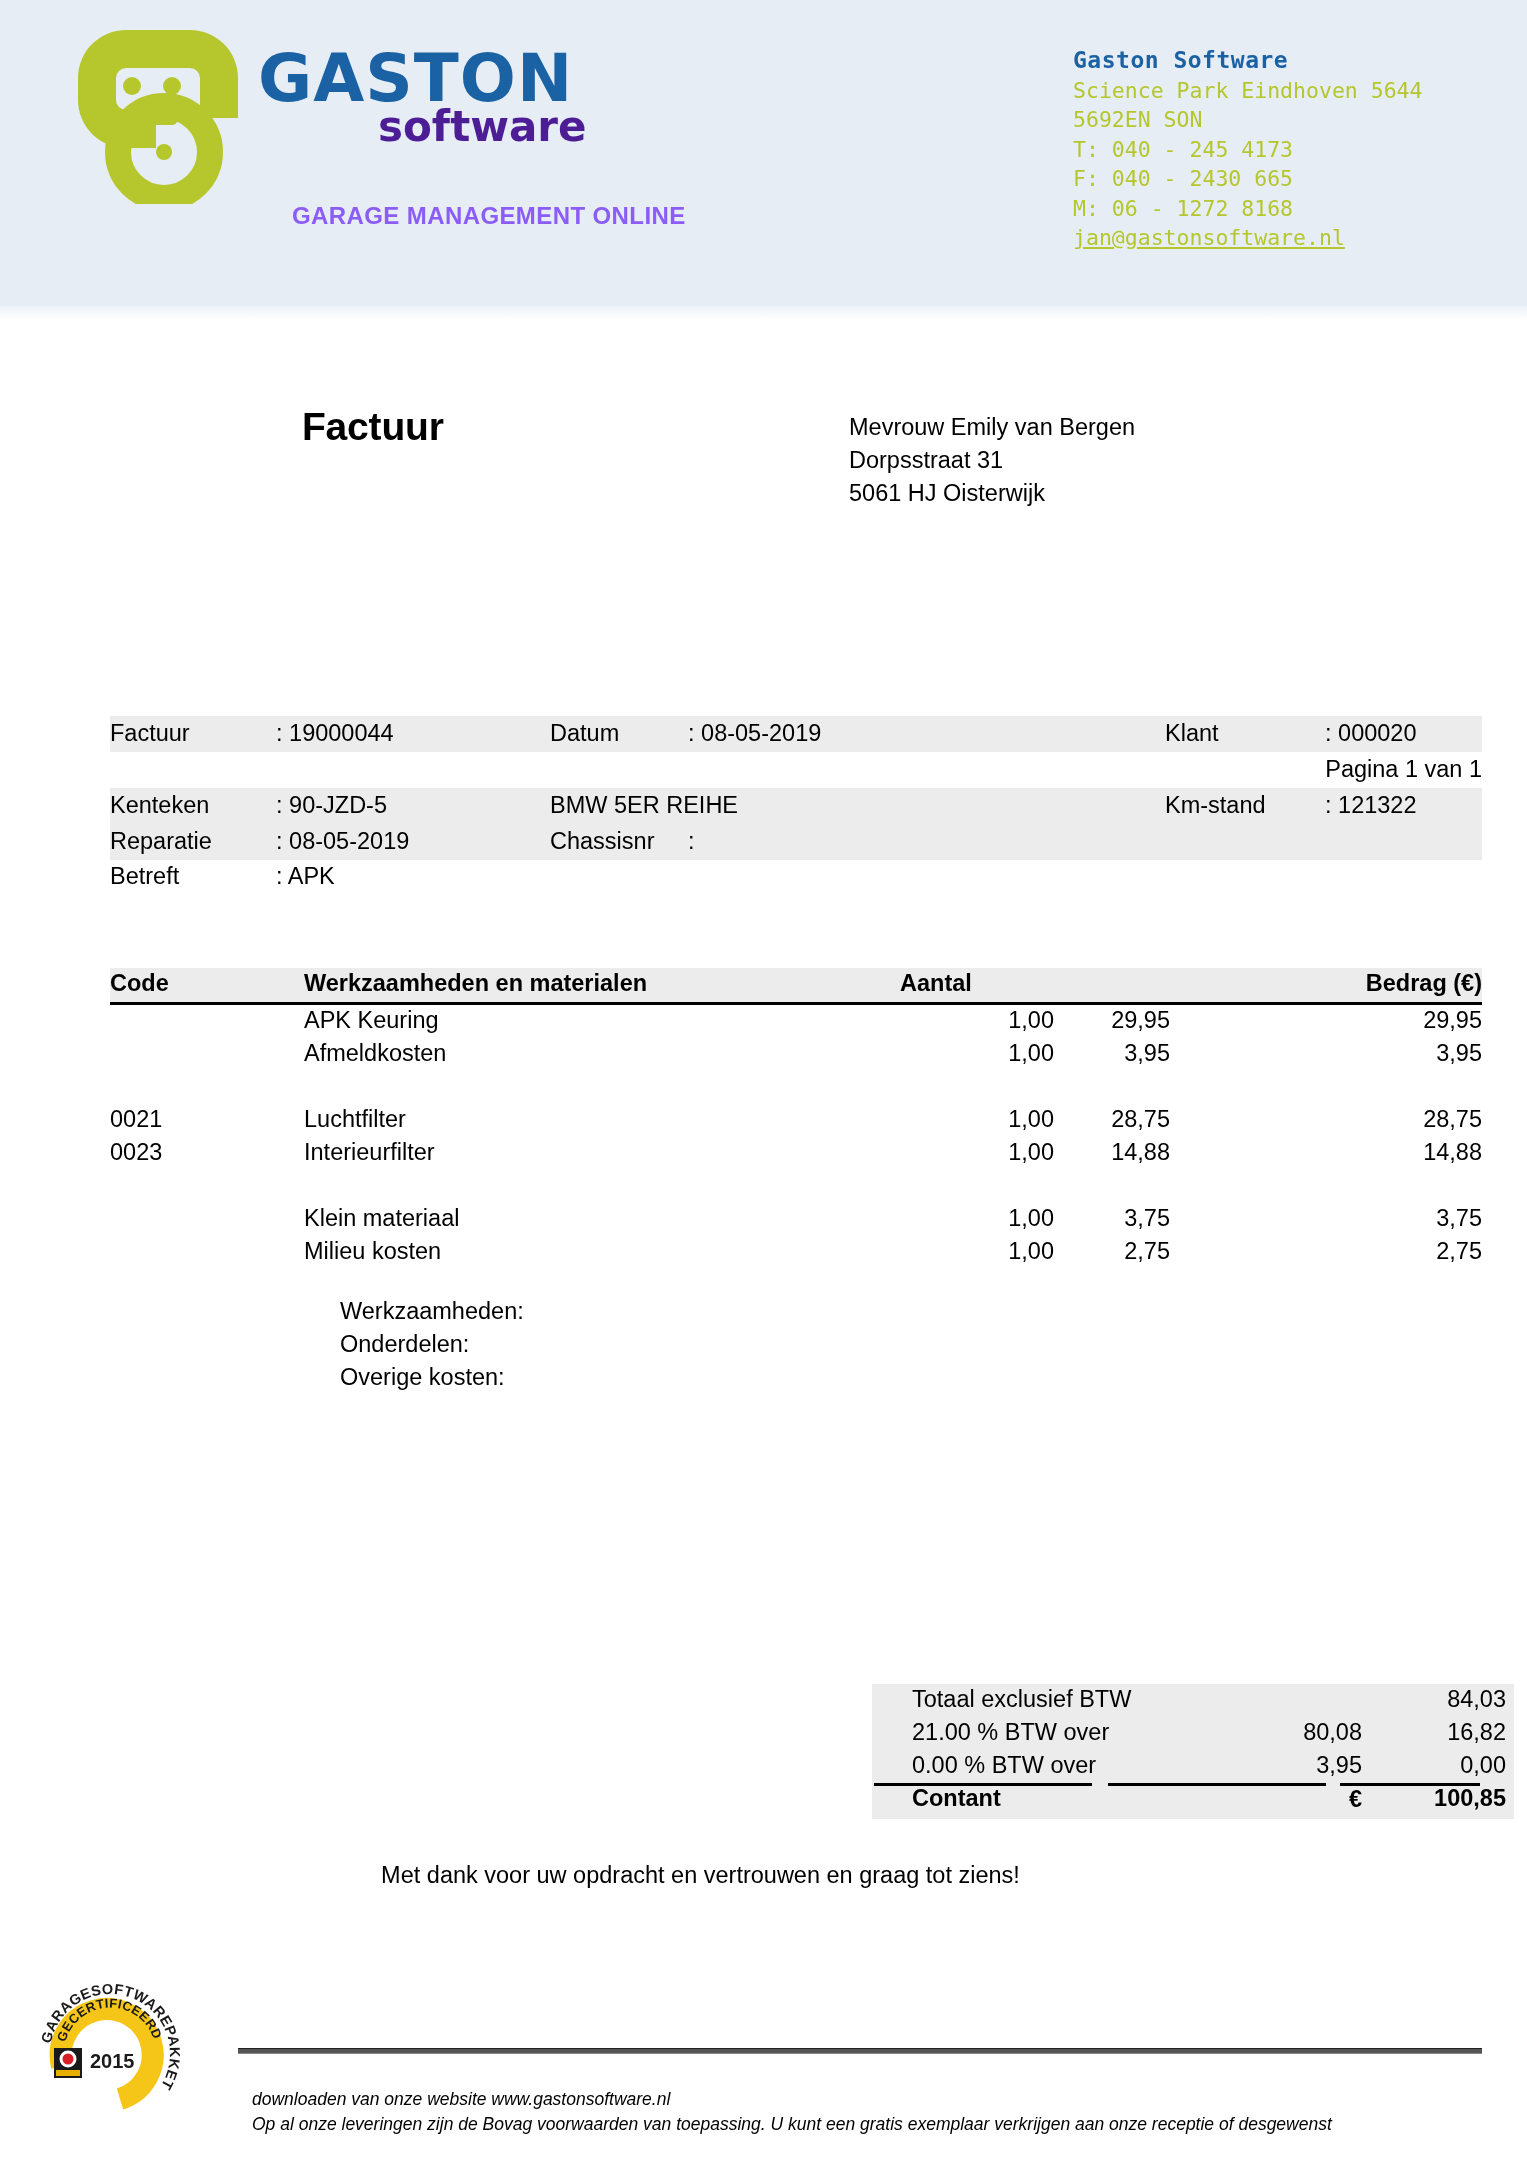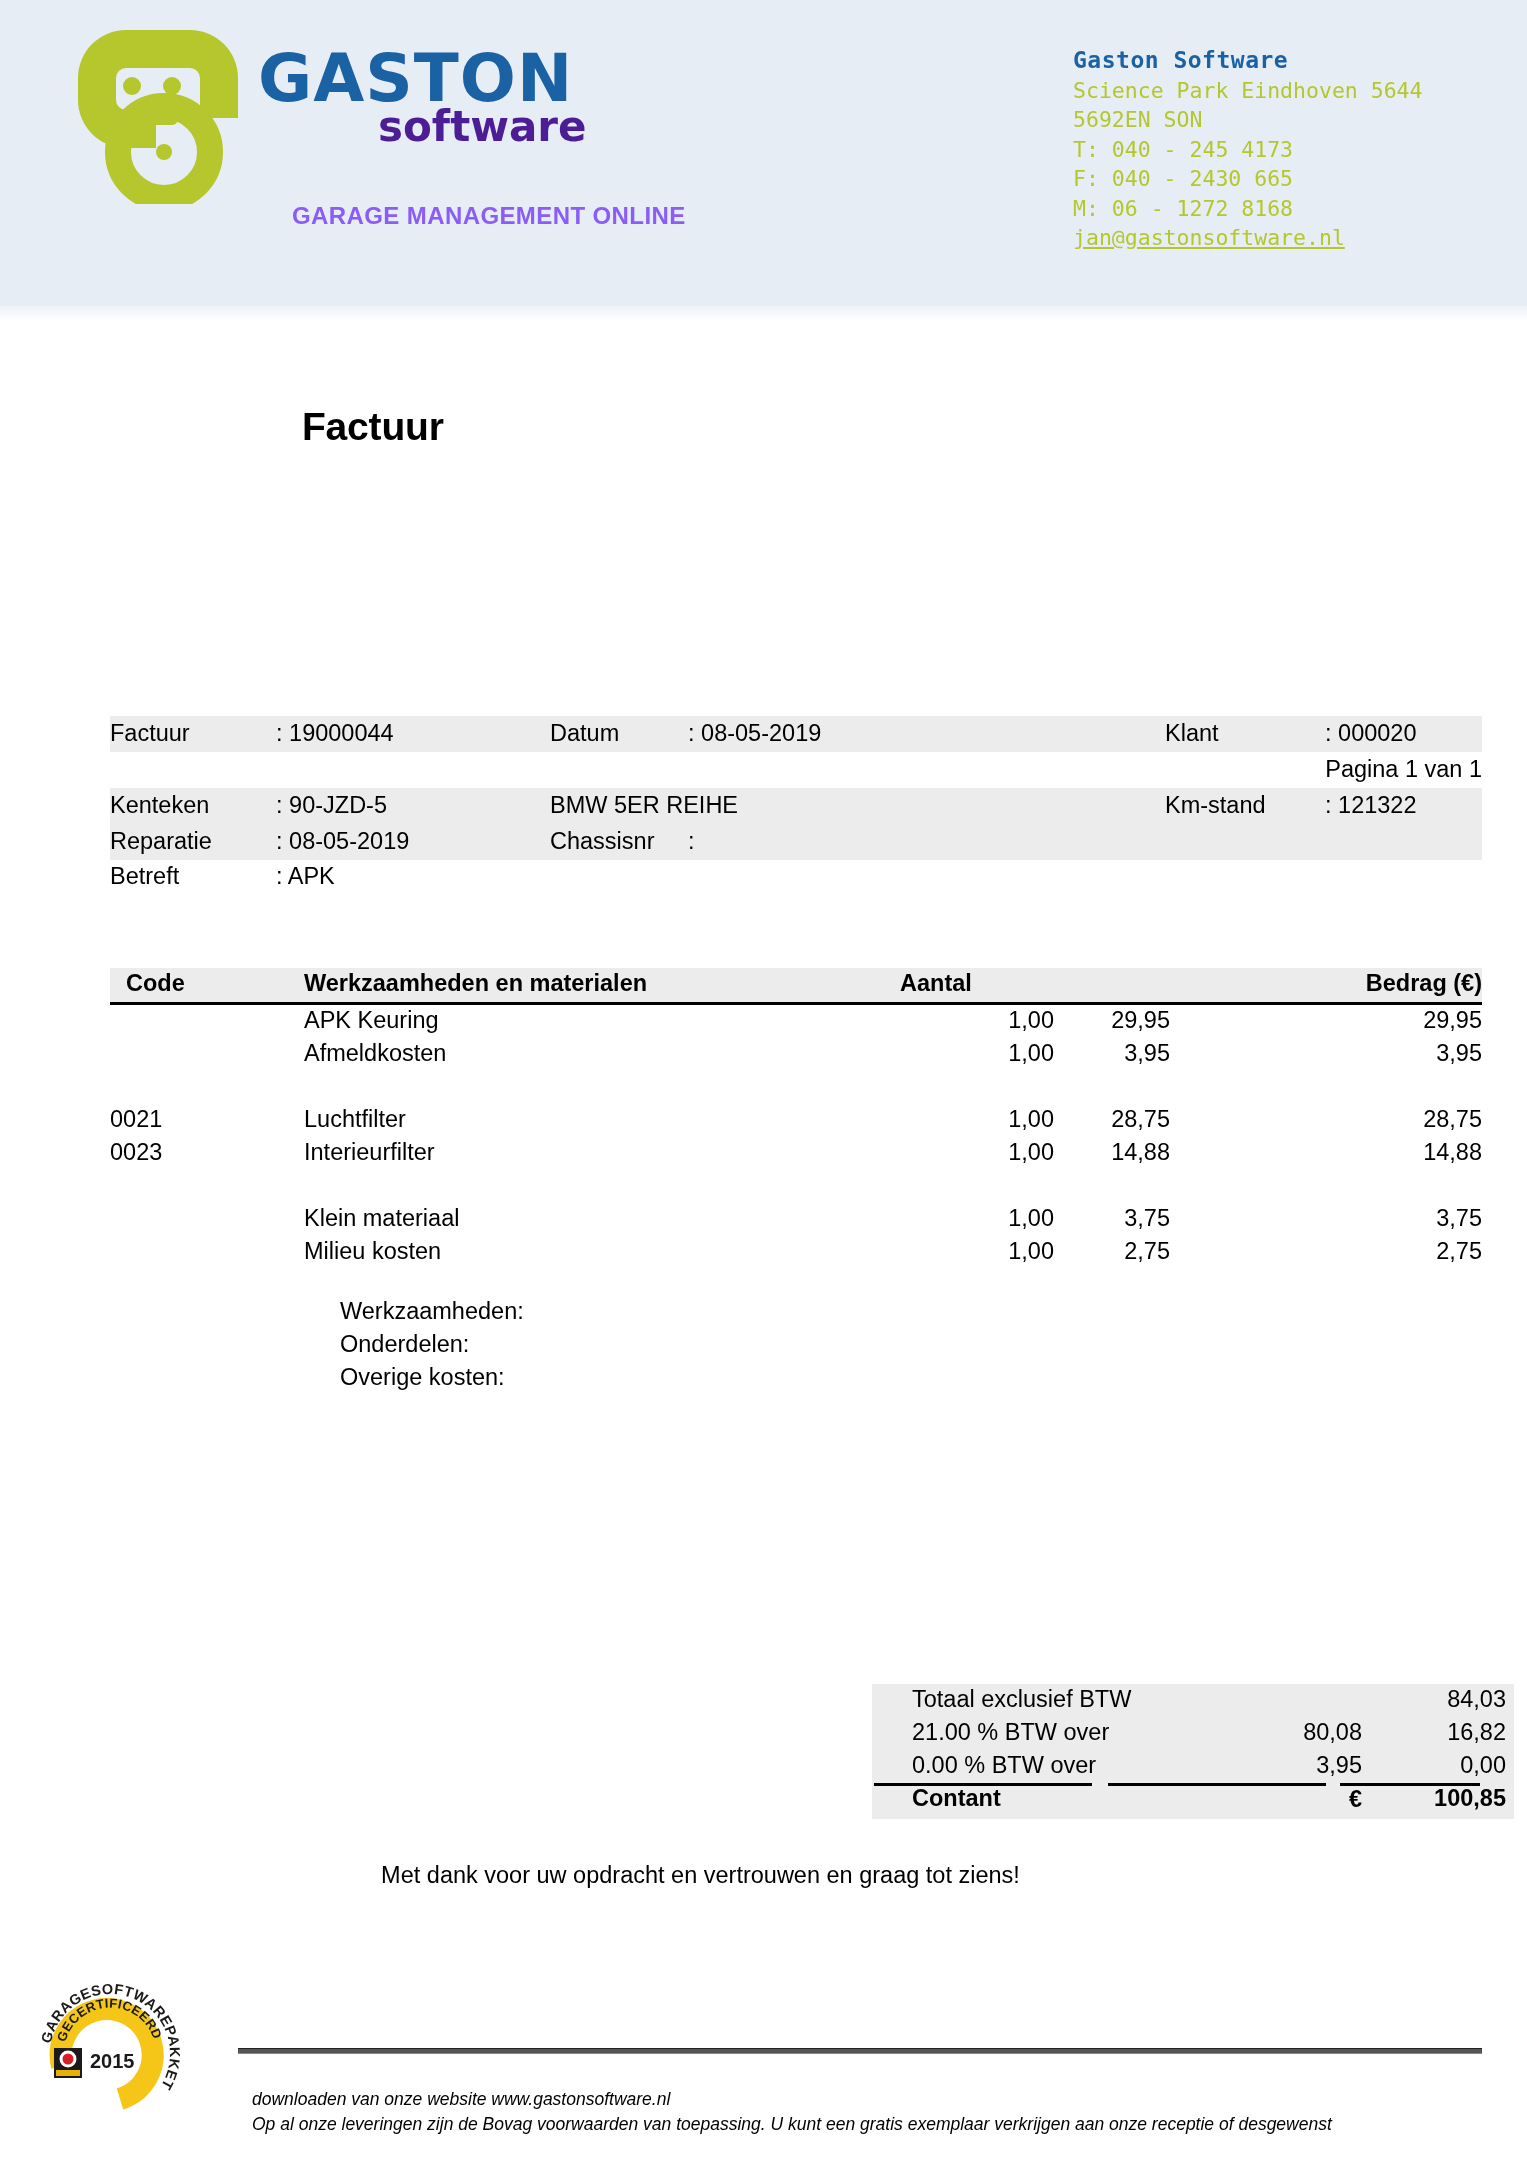--- a/index.html
+++ b/index.html
@@ -141,21 +141,21 @@
     background: #ececec;
     border-bottom: 3px solid #000;
   }
   .items-head .h {
     position: absolute;
     top: 2px;
     font-size: 23.5px;
     font-weight: bold;
     white-space: nowrap;
   }
-  .h-code   { left: 0px; padding-left: 16px; }
+  .h-code   { left: 0px; }
   .h-desc   { left: 194px; }
   .h-aantal { left: 790px; }
   .h-bedrag { right: 0px; }
 
   .item-row { position: relative; height: 33px; }
   .item-row .cell {
     position: absolute;
     top: 2px;
     font-size: 23.5px;
     white-space: nowrap;
@@ -268,20 +268,25 @@
     <div>Science Park Eindhoven 5644</div>
     <div>5692EN SON</div>
     <div>T: 040 - 245 4173</div>
     <div>F: 040 - 2430 665</div>
     <div>M:  06 - 1272 8168</div>
     <div class="cmail">jan@gastonsoftware.nl</div>
   </div>
 
   <div class="title">Factuur</div>
 
+  <div class="recipient">
+    <div>Mevrouw Emily van Bergen</div>
+    <div>Dorpsstraat 31</div>
+    <div>5061 HJ Oisterwijk</div>
+  </div>
 
   <div class="meta">
 
     <div class="meta-row shaded">
       <div class="meta-cell c-lbl1">Factuur</div>
       <div class="meta-cell c-val1">: 19000044</div>
       <div class="meta-cell c-lbl2">Datum</div>
       <div class="meta-cell c-val2">: 08-05-2019</div>
       <div class="meta-cell c-lbl3">Klant</div>
       <div class="meta-cell c-val3">: 000020</div>

